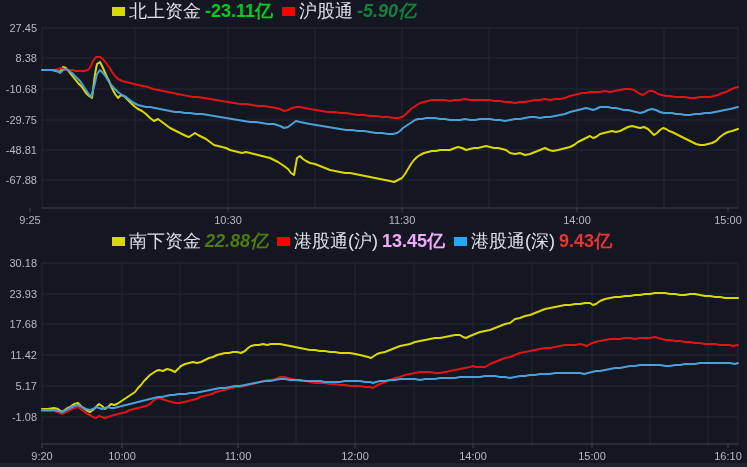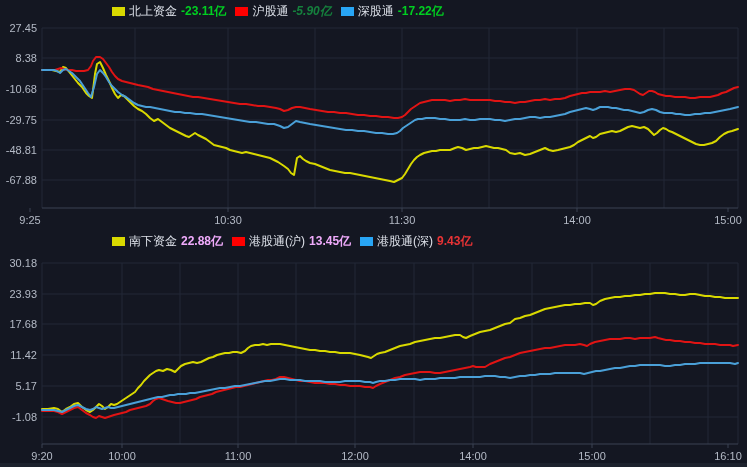--- a/index.html
+++ b/index.html
@@ -9,21 +9,21 @@
     background:#141722;
     overflow:hidden;
     font-family:"Liberation Sans", sans-serif;
   }
   #chart-svg{position:absolute;left:0;top:0;}
   .legend{
     position:absolute;
     display:flex;
     align-items:center;
     gap:9px;
-    font-size:12px;
+    font-size:18px;
     line-height:16px;
     white-space:nowrap;
     z-index:2;
   }
   .legend-item{display:flex;align-items:center;gap:4px;cursor:pointer;}
   .swatch{width:13px;height:9px;display:inline-block;}
   .legend-label{color:#dde1e9;}
   .legend-value{font-weight:bold;text-align:center;}
   #bottom-strip{
     position:absolute;left:0;bottom:0;width:747px;height:4px;
@@ -120,32 +120,27 @@
     <div class="legend-item">
       <span class="swatch" style="background: rgb(217, 217, 0);"></span>
         <span class="legend-label">北上资金</span>
         <span class="legend-value" style="color: rgb(0, 207, 33);">-23.11亿</span>
     </div>
     <div class="legend-item">
       <span class="swatch" style="background: rgb(255, 0, 0);"></span>
         <span class="legend-label">沪股通</span>
         <span class="legend-value" style="color: #15803d; font-style: italic;">-5.90亿</span>
     </div>
-    <div class="legend-item">
-      <span class="swatch" style="background: rgb(40, 165, 245);"></span>
-        <span class="legend-label">深股通</span>
-        <span class="legend-value" style="color: rgb(0, 207, 33);">-17.22亿</span>
-    </div>
   </div>
 
   <div class="legend" id="legend-south" style="top: 233px; left: 112px;">
     <div class="legend-item">
       <span class="swatch" style="background: rgb(217, 217, 0);"></span>
         <span class="legend-label">南下资金</span>
-        <span class="legend-value" style="color: #f0abfc;">22.88亿</span>
+        <span class="legend-value" style="color: #4d7c0f; font-style: italic;">22.88亿</span>
     </div>
     <div class="legend-item">
       <span class="swatch" style="background: rgb(255, 0, 0);"></span>
         <span class="legend-label">港股通(沪)</span>
         <span class="legend-value" style="color: #f0abfc;">13.45亿</span>
     </div>
     <div class="legend-item">
       <span class="swatch" style="background: rgb(40, 165, 245);"></span>
         <span class="legend-label">港股通(深)</span>
         <span class="legend-value" style="color: rgb(233, 51, 53);">9.43亿</span>

